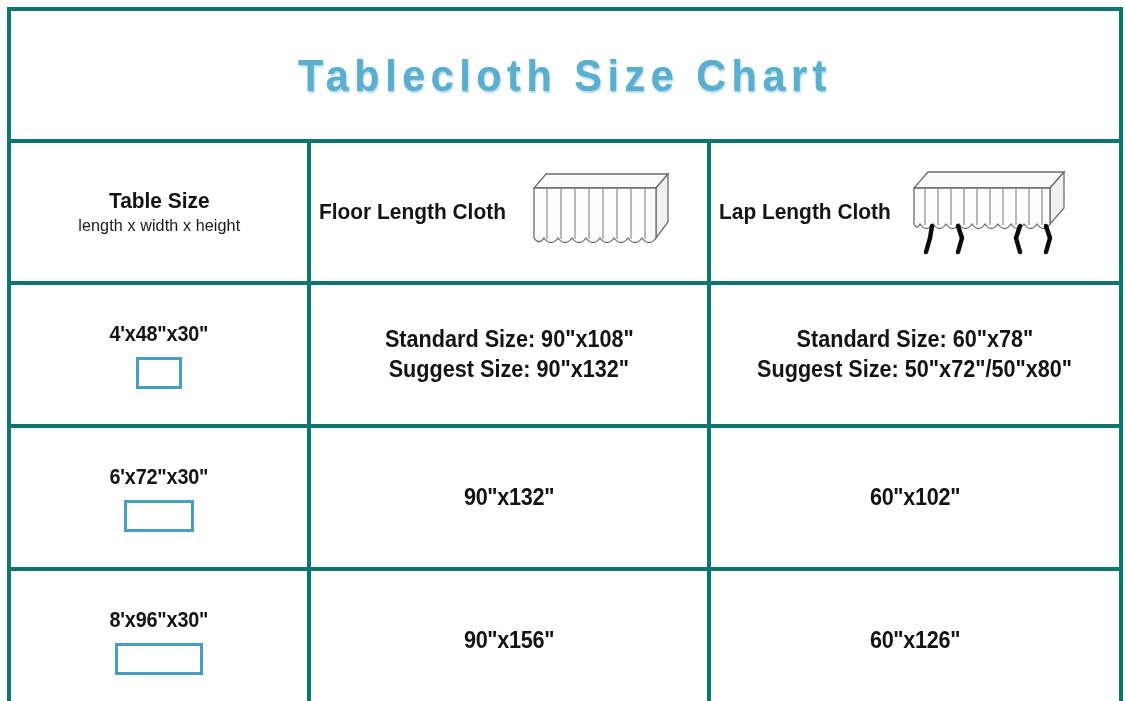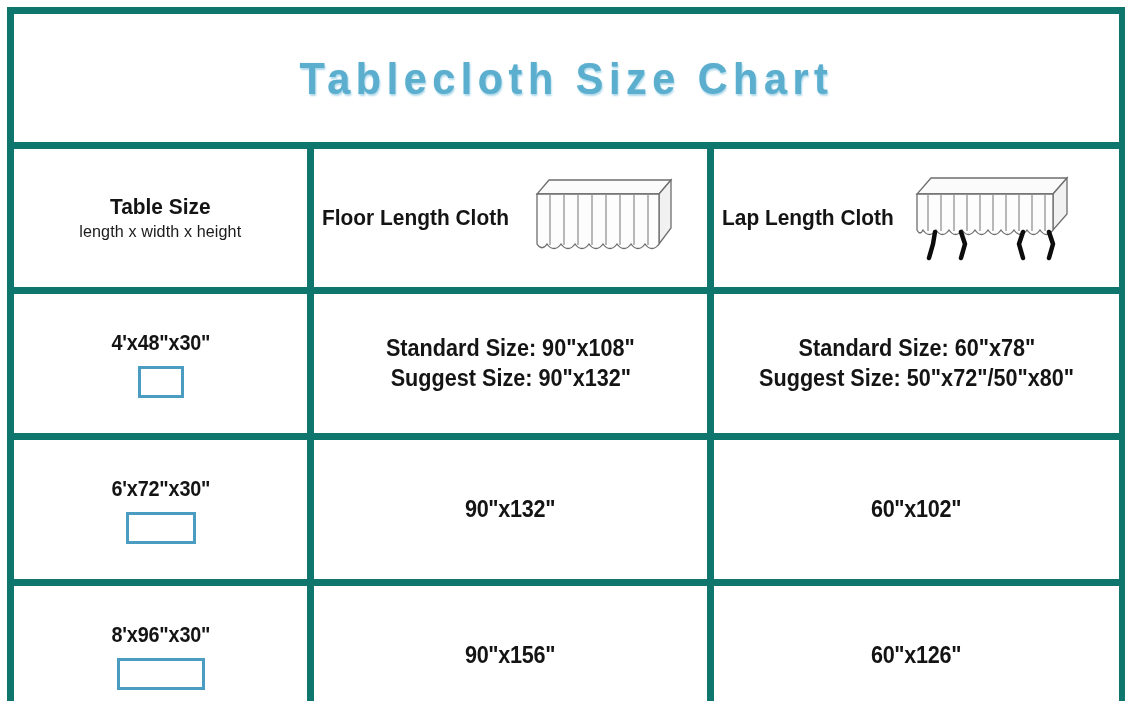--- a/index.html
+++ b/index.html
@@ -26,21 +26,21 @@
 
   table.size-chart {
     width: 100%;
     height: 100%;
     border-collapse: collapse;
     table-layout: fixed;
     background: #ffffff;
   }
 
   table.size-chart td {
-    border: 7px solid #0f766e;
+    border: 4px solid #0f766e;
     background: #ffffff;
     vertical-align: middle;
     text-align: center;
     padding: 0;
   }
 
   
   .title-cell {
     height: 128px;
   }

